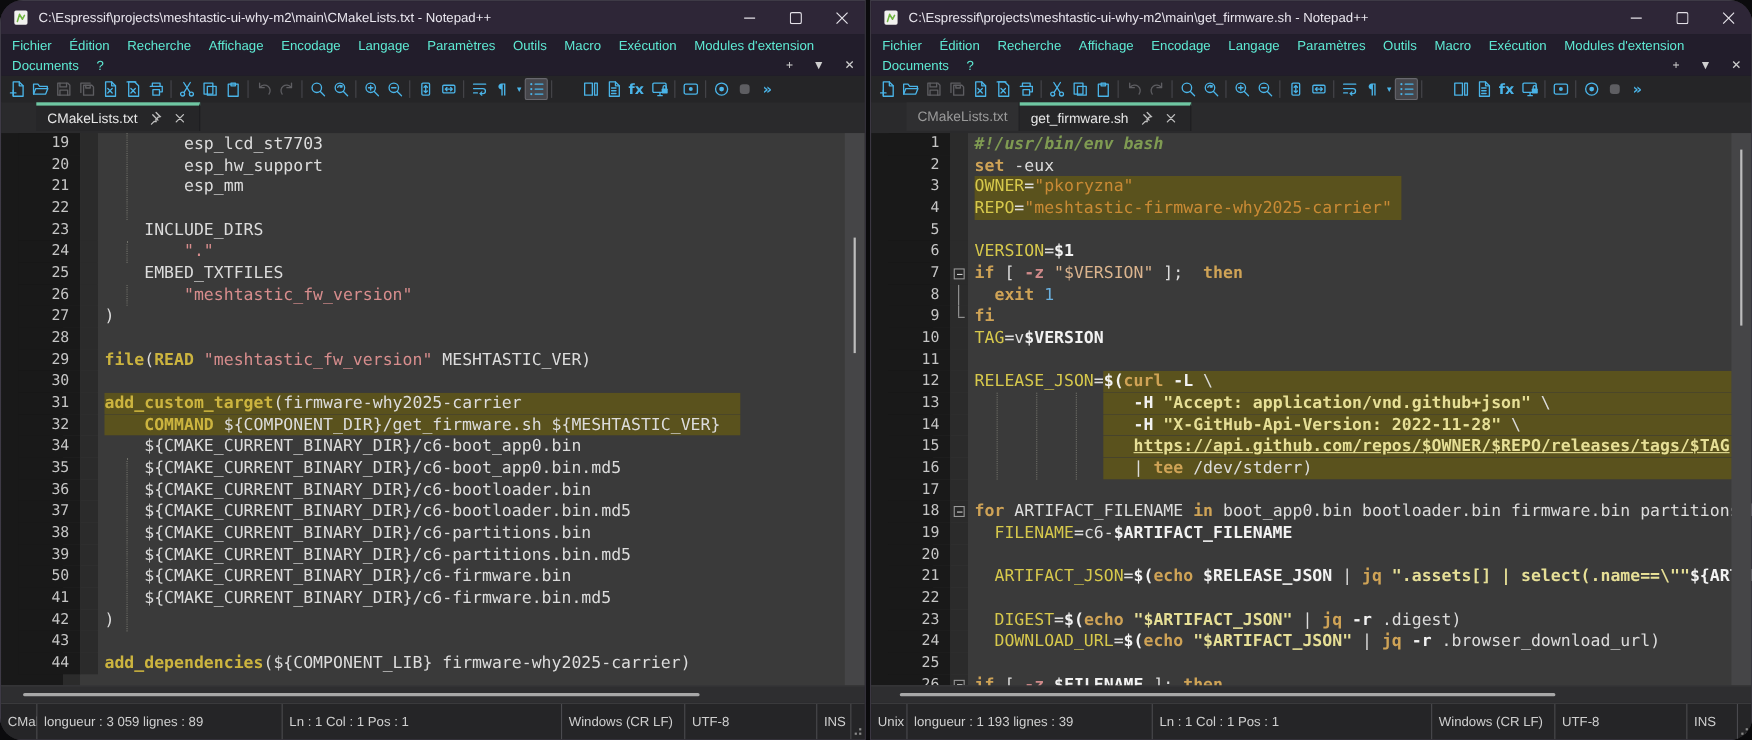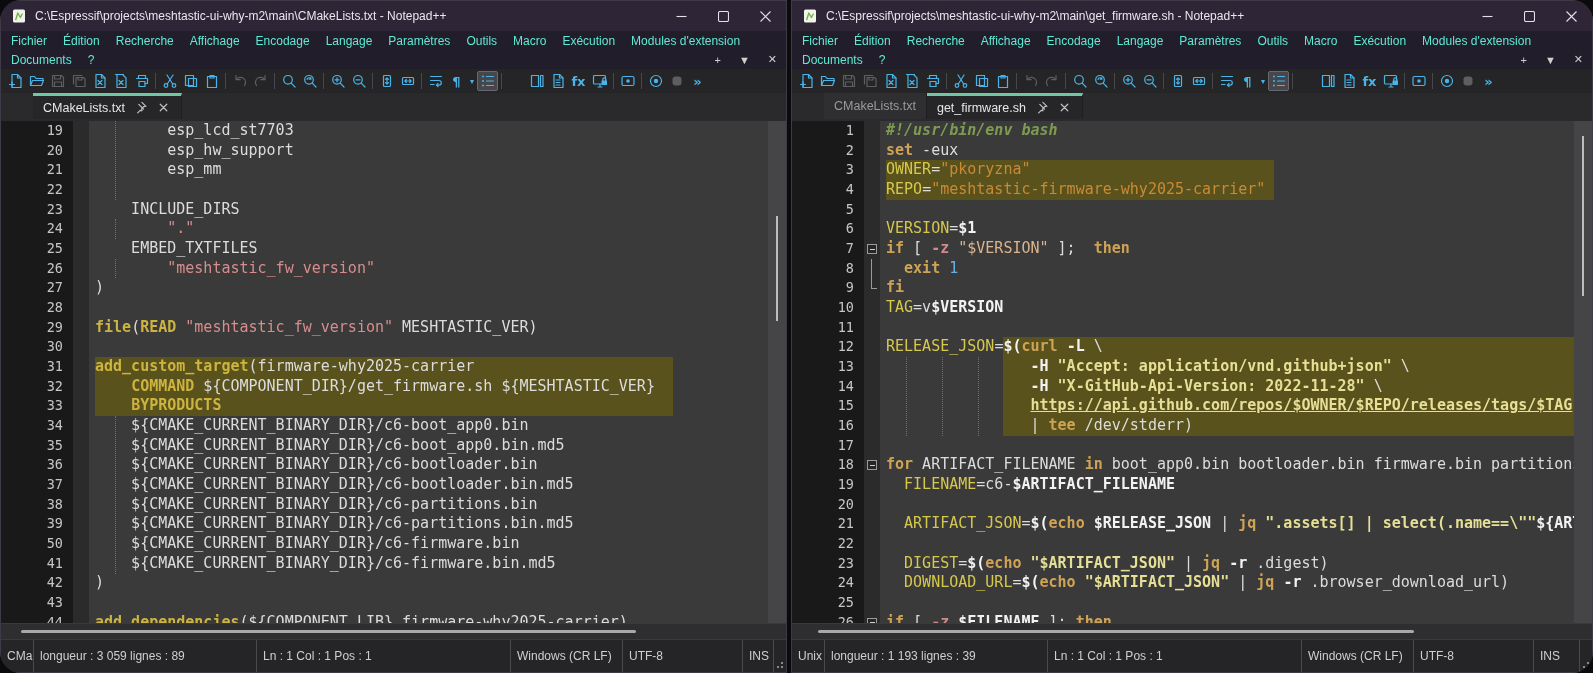--- a/index.html
+++ b/index.html
@@ -379,25 +379,20 @@
           <span class="ln">31</span>
           <span class="fold"></span>
           <div class="code"><i class="hlrect" style="left: 6px; width: 577.92px;"></i><span class="t-c">add_custom_target</span><span class="t-d">(firmware-why2025-carrier</span></div>
         </div>
         <div class="line">
           <span class="ln">32</span>
           <span class="fold"></span>
           <div class="code"><i class="hlrect" style="left: 6px; width: 577.92px;"></i><span class="t-d">    </span><span class="t-c">COMMAND</span><span class="t-d"> ${COMPONENT_DIR}/get_firmware.sh ${MESHTASTIC_VER}</span></div>
         </div>
         <div class="line">
-          <span class="ln">33</span>
-          <span class="fold"></span>
-          <div class="code"><i class="hlrect" style="left: 6px; width: 577.92px;"></i><span class="t-d">    </span><span class="t-c">BYPRODUCTS</span></div>
-        </div>
-        <div class="line">
           <span class="ln">34</span>
           <span class="fold"></span>
           <div class="code"><span class="t-d">    ${CMAKE_CURRENT_BINARY_DIR}/c6-boot_app0.bin</span></div>
         </div>
         <div class="line">
           <span class="ln">35</span>
           <span class="fold"></span>
           <div class="code"><span class="t-d">    ${CMAKE_CURRENT_BINARY_DIR}/c6-boot_app0.bin.md5</span></div>
         </div>
         <div class="line">

